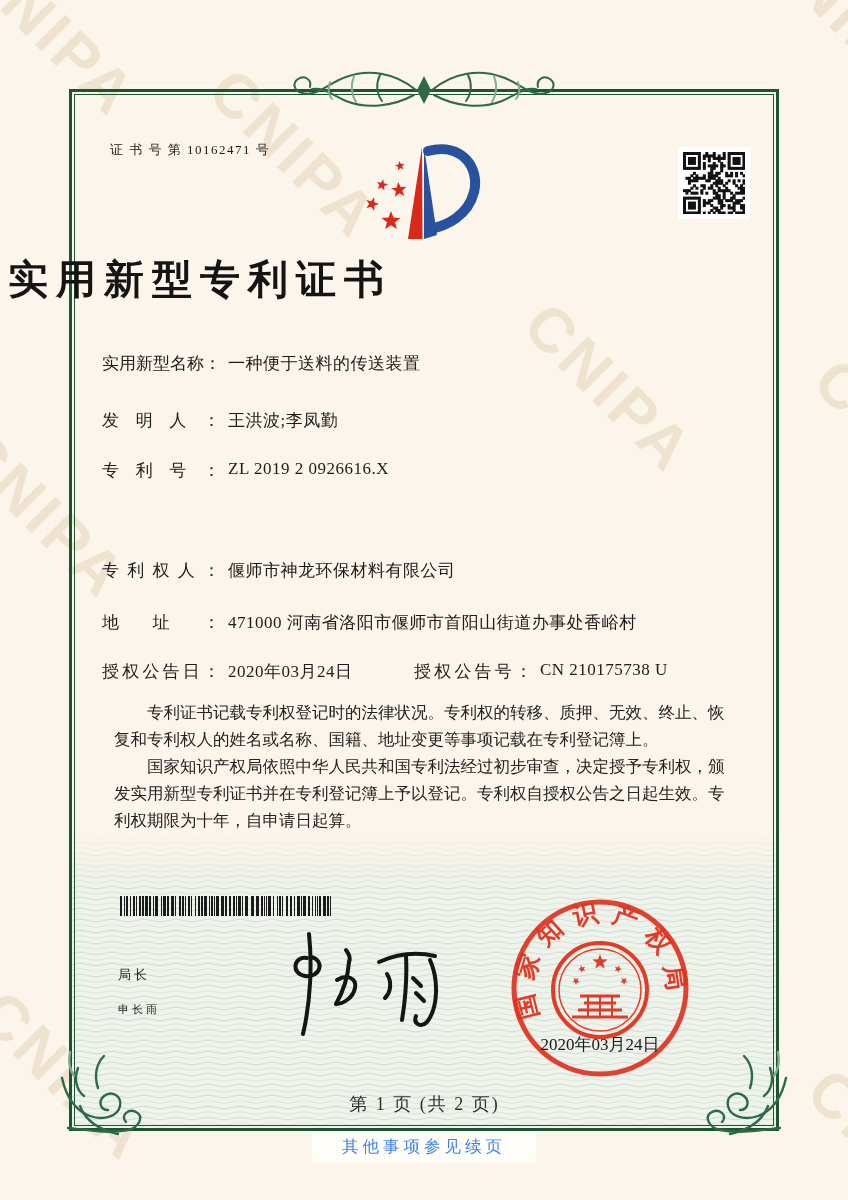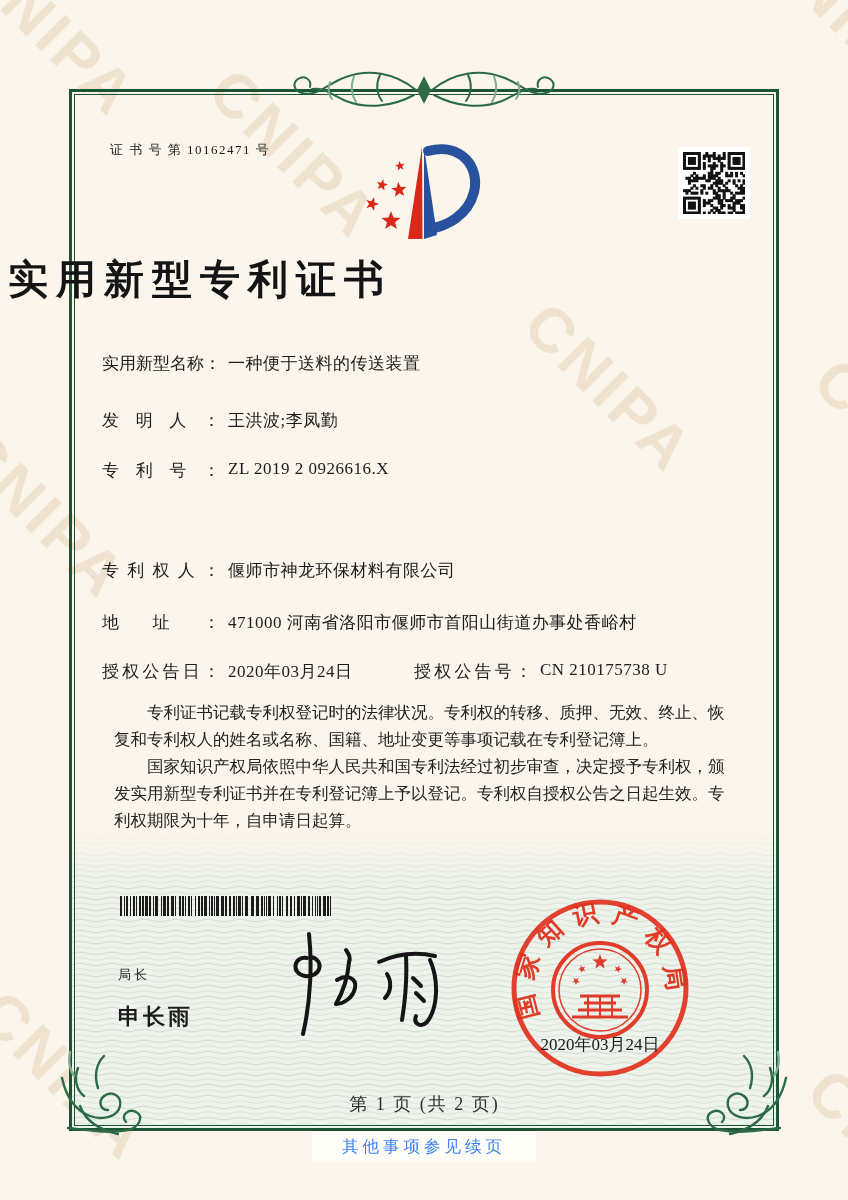--- a/index.html
+++ b/index.html
@@ -29,21 +29,21 @@
   .frow{position:absolute;left:102px;font-size:17px;white-space:nowrap;z-index:4;}
   .flabel{display:inline-block;width:118px;text-align:justify;text-align-last:justify;vertical-align:top;}
   .fvalue{margin-left:8px;letter-spacing:0.5px;}
   .frow2{position:absolute;left:414px;font-size:17px;white-space:nowrap;z-index:4;}
   
   .body-text{position:absolute;left:114px;top:699px;width:620px;z-index:4;}
   .body-text p{margin:0;text-indent:2em;font-size:16.5px;line-height:27px;color:#222;}
   
   .barcode{position:absolute;left:120px;top:896px;z-index:4;}
   .signer-title{position:absolute;left:118px;top:966px;font-size:13px;letter-spacing:3px;z-index:4;}
-  .signer-name{position:absolute;left:118px;top:1002px;font-size:22px;letter-spacing:3px;z-index:4;font-weight:bold;}
+  .signer-name{position:absolute;left:118px;top:1002px;font-size:11px;letter-spacing:3px;z-index:4;}
   .signature{position:absolute;left:245px;top:928px;z-index:4;}
   .seal{position:absolute;left:508px;top:896px;z-index:5;}
   .pagefoot{position:absolute;left:71px;top:1092px;width:707px;text-align:center;
             font-size:18px;color:#303030;letter-spacing:2px;z-index:4;}
   .contnote{position:absolute;left:0;top:1132px;width:848px;text-align:center;z-index:4;}
   .contnote span{display:inline-block;background:#fffdf8;padding:4px 30px;font-size:16.5px;
                  letter-spacing:4px;color:#3b82f6;}
 </style>
 </head>
 <body>

